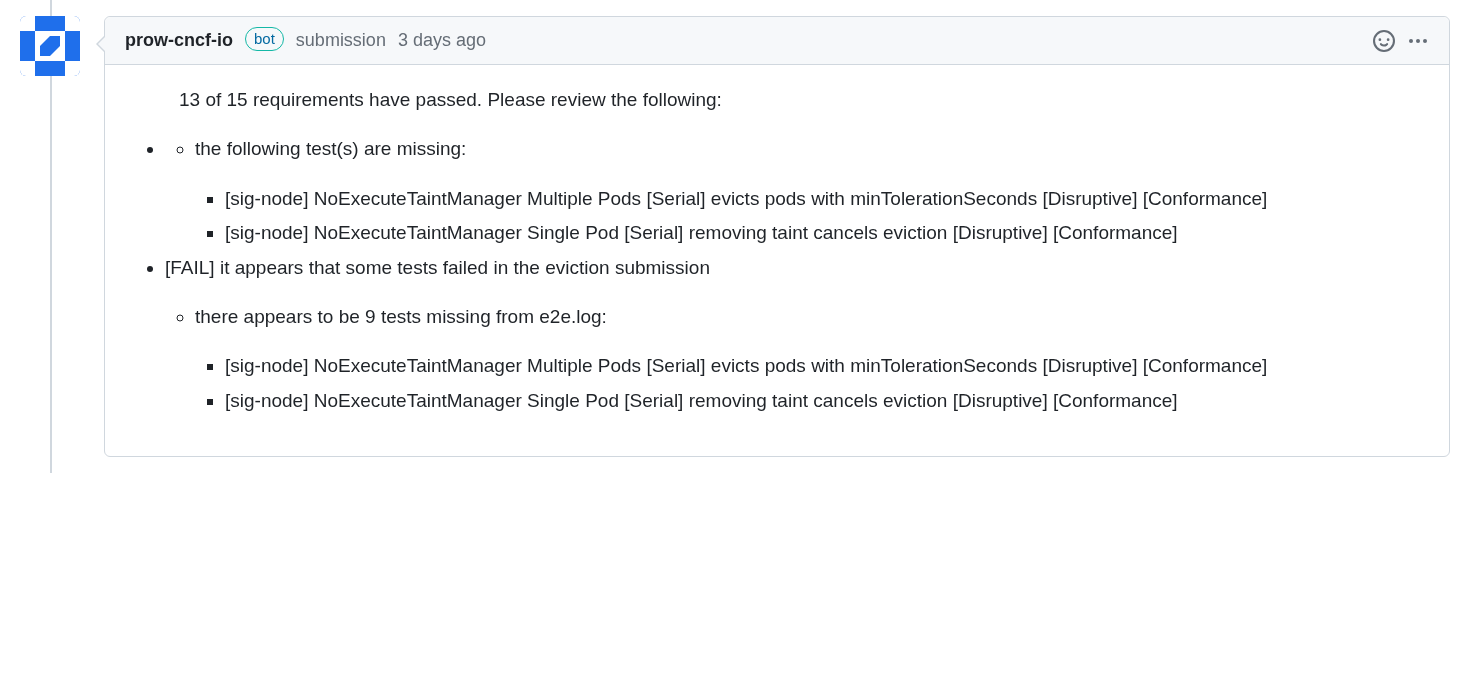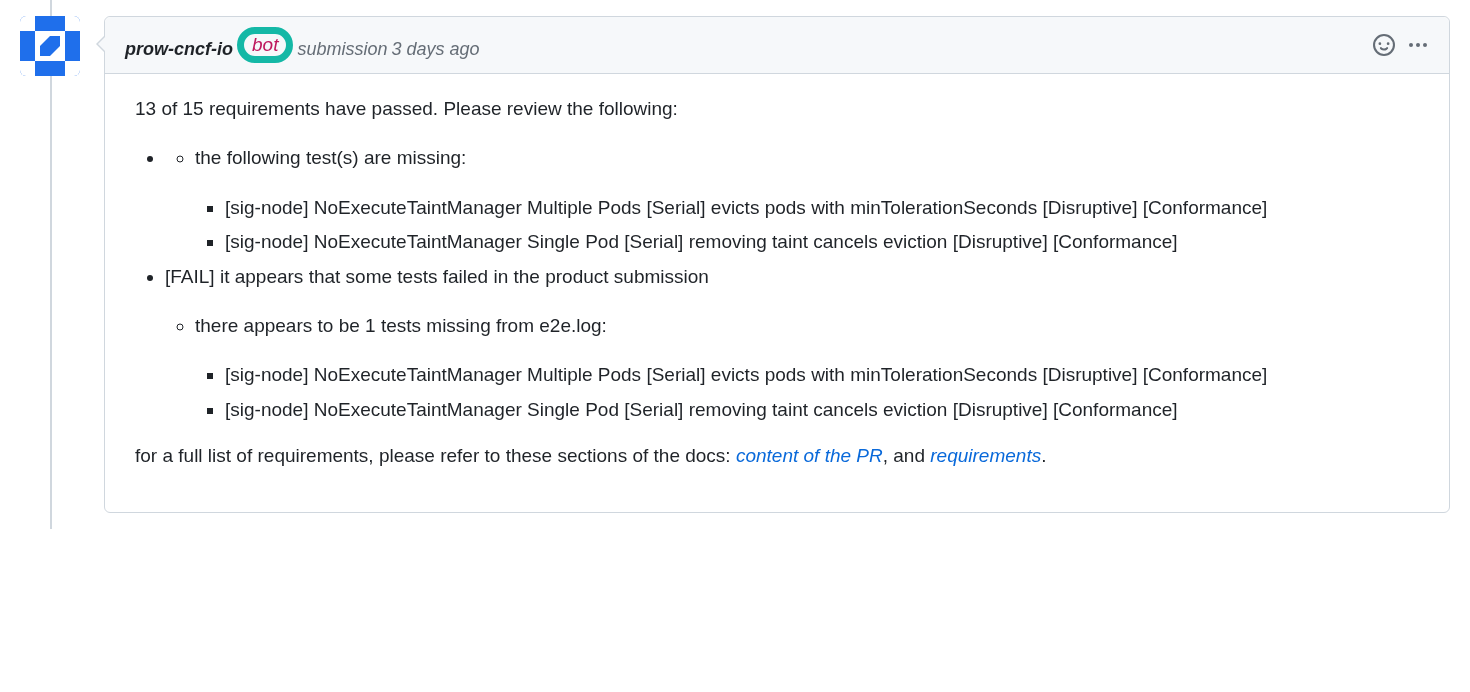--- a/index.html
+++ b/index.html
@@ -79,36 +79,35 @@
       border-top-right-radius: 6px;
       padding: 10px 20px;
       display: flex;
       align-items: center;
       justify-content: space-between;
       font-size: 18px;
       color: #656d76;
     }
     .comment-header-left {
       display: flex;
-      align-items: flex-end;
-      gap: 4px;
+      align-items: flex-start;
+      gap: 12px;
       flex-wrap: wrap;
-      font-style: italic;
     }
     .author-name {
       font-weight: 600;
       color: #1f2328;
     }
     .bot-badge {
       display: inline-block;
-      border: 7px solid #14b8a6;
+      border: 1px solid #14b8a6;
       border-radius: 2em;
       padding: 0 8px;
-      font-size: 19px;
-      color: #be185d;
+      font-size: 15px;
+      color: #0369a1;
       line-height: 22px;
     }
     .comment-header-right {
       display: flex;
       align-items: center;
       gap: 12px;
     }
     .header-action-icon {
       width: 22px;
       height: 22px;
@@ -135,20 +134,21 @@
       border-radius: 50%;
     }
     .comment-body {
       padding: 20px 30px 24px 30px;
       font-size: 19px;
       line-height: 1.6;
       color: #1f2328;
     }
     .comment-body p {
       margin-bottom: 16px;
+      margin-left: 44px;
     }
     .comment-body ul {
       padding-left: 30px;
       margin-bottom: 16px;
     }
     .comment-body ul ul {
       margin-bottom: 0;
       margin-top: 19px;
     }
     .comment-body li {
@@ -226,31 +226,28 @@
             <li>
               <span>the following test(s) are missing:</span>
               <ul>
                 <li>[sig-node] NoExecuteTaintManager Multiple Pods [Serial] evicts pods with minTolerationSeconds [Disruptive] [Conformance]</li>
                 <li>[sig-node] NoExecuteTaintManager Single Pod [Serial] removing taint cancels eviction [Disruptive] [Conformance]</li>
               </ul>
             </li>
           </ul>
         </li>
         <li>
-          <span>[FAIL] it appears that some tests failed in the product submission</span>
+          <span>[FAIL] it appears that some tests failed in the eviction submission</span>
           <ul>
             <li>
-              <span>there appears to be 1 tests missing from e2e.log:</span>
+              <span>there appears to be 9 tests missing from e2e.log:</span>
               <ul>
                 <li>[sig-node] NoExecuteTaintManager Multiple Pods [Serial] evicts pods with minTolerationSeconds [Disruptive] [Conformance]</li>
                 <li>[sig-node] NoExecuteTaintManager Single Pod [Serial] removing taint cancels eviction [Disruptive] [Conformance]</li>
               </ul>
             </li>
           </ul>
         </li>
       </ul>
 
-      <p class="footer-text">
-        <span>for a full list of requirements, please refer to these sections of the docs: </span><a class="doc-link">content of the PR</a><span>, and </span><a class="doc-link">requirements</a><span>.</span>
-      </p>
     </div>
   </div>
 </div>
 
 </body></html>

